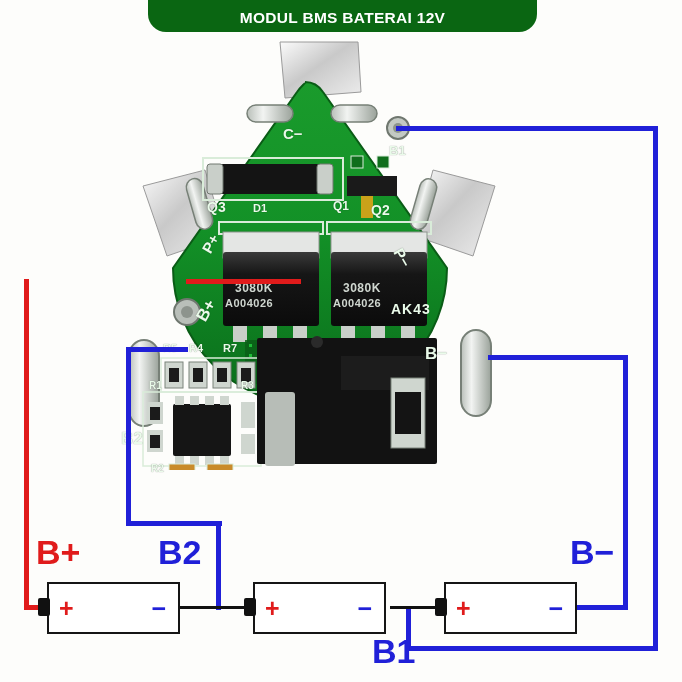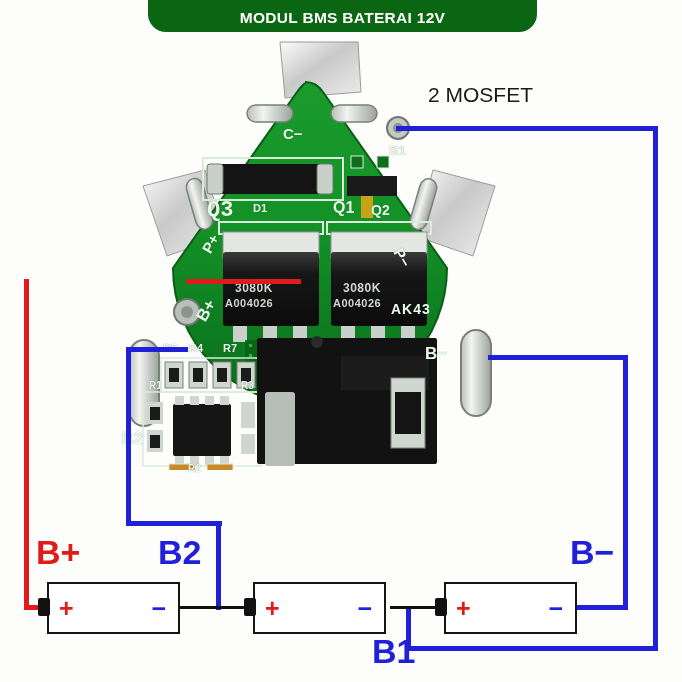--- a/index.html
+++ b/index.html
@@ -232,45 +232,44 @@
       <rect x="296" y="338" width="34" height="70" fill="#cfd6cf" stroke="#7b837b"></rect>
       <rect x="300" y="352" width="26" height="42" fill="#141414"></rect>
 
       <g>
         <rect x="74" y="424" width="26" height="14" fill="#c98b2a" stroke="#d9ecd9"></rect>
         <rect x="112" y="424" width="26" height="14" fill="#c98b2a" stroke="#d9ecd9"></rect>
       </g>
     </svg>
 
     <div class="silk" style="left:188px;top:86px;font-size:15px;">C−</div>
-    <div class="silk" style="left:112px;top:160px;font-size:22px;font-family:Liberation Mono, monospace;">Q3</div>
+    <div class="silk" style="left:112px;top:160px;font-size:14px;">Q3</div>
     <div class="silk" style="left:158px;top:163px;font-size:11px;">D1</div>
-    <div class="silk" style="left:238px;top:160px;font-size:16px;">Q1</div>
+    <div class="silk" style="left:238px;top:160px;font-size:12px;">Q1</div>
     <div class="silk" style="left:276px;top:163px;font-size:14px;">Q2</div>
     <div class="silk" style="left:294px;top:104px;font-size:13px;">B1</div>
     <div class="silk" style="left:106px;top:196px;font-size:15px;transform:rotate(-60deg);">P+</div>
     <div class="silk" style="left:100px;top:262px;font-size:17px;transform:rotate(-60deg);">B+</div>
     <div class="silk" style="left:298px;top:210px;font-size:15px;transform:rotate(60deg);">P−</div>
     <div class="silk" style="left:68px;top:303px;font-size:11px;">R5</div>
     <div class="silk" style="left:94px;top:303px;font-size:11px;">R4</div>
     <div class="silk" style="left:128px;top:303px;font-size:11px;">R7</div>
     <div class="silk" style="left:54px;top:341px;font-size:10px;">R1</div>
     <div class="silk" style="left:146px;top:341px;font-size:10px;">R3</div>
-    <div class="silk" style="left:56px;top:424px;font-size:10px;margin-left:37px;">R2</div>
+    <div class="silk" style="left:56px;top:424px;font-size:10px;">R2</div>
     <div class="silk" style="left:26px;top:390px;font-size:17px;">B2</div>
     <div class="silk" style="left:330px;top:305px;font-size:17px;">B−</div>
     <div class="silk" style="left:296px;top:262px;font-size:14px;letter-spacing:1px;">AK43</div>
 
     <div class="silk-dark" style="left:140px;top:242px;font-size:12px;letter-spacing:.5px;">3080K</div>
     <div class="silk-dark" style="left:130px;top:258px;font-size:11px;letter-spacing:.5px;">A004026</div>
     <div class="silk-dark" style="left:248px;top:242px;font-size:12px;letter-spacing:.5px;">3080K</div>
     <div class="silk-dark" style="left:238px;top:258px;font-size:11px;letter-spacing:.5px;">A004026</div>
   </div>
 
-  <div class="lbl lbl-blk" style="left:428px;top:84px;font-size:21px;">2 MOSFET</div>
 
   <div class="wire-red" style="left:186px;top:279px;width:115px;height:5px;"></div>
   <div class="wire-red" style="left:24px;top:279px;width:5px;height:331px;"></div>
   <div class="wire-red" style="left:24px;top:605px;width:28px;height:5px;"></div>
 
   <div class="wire" style="left:126px;top:347px;width:62px;height:5px;"></div>
   <div class="wire" style="left:126px;top:347px;width:5px;height:178px;"></div>
   <div class="wire" style="left:126px;top:521px;width:96px;height:5px;"></div>
   <div class="wire" style="left:216px;top:521px;width:5px;height:89px;"></div>
 

